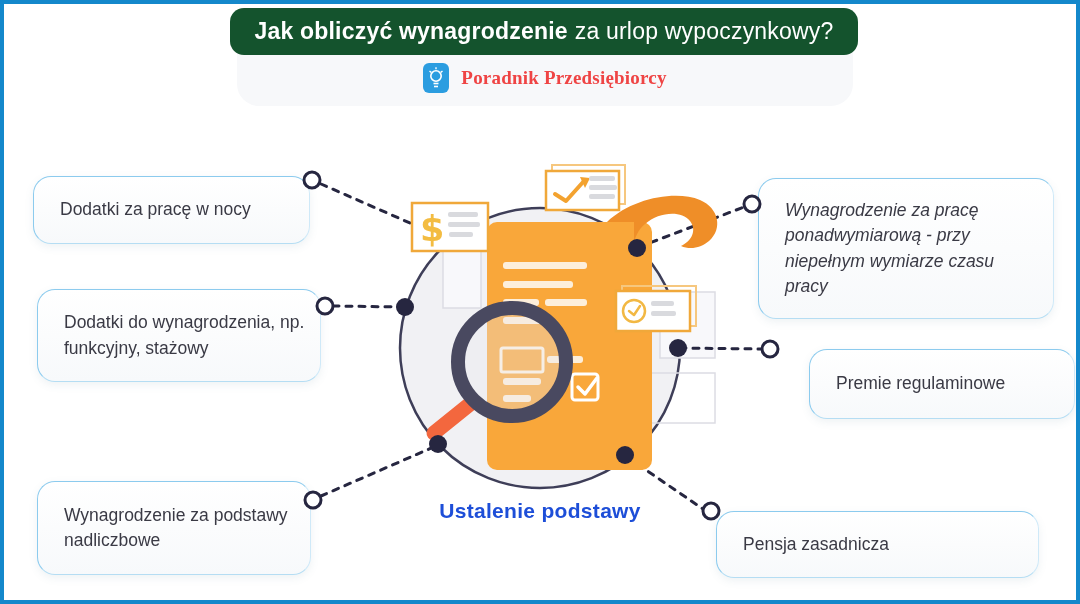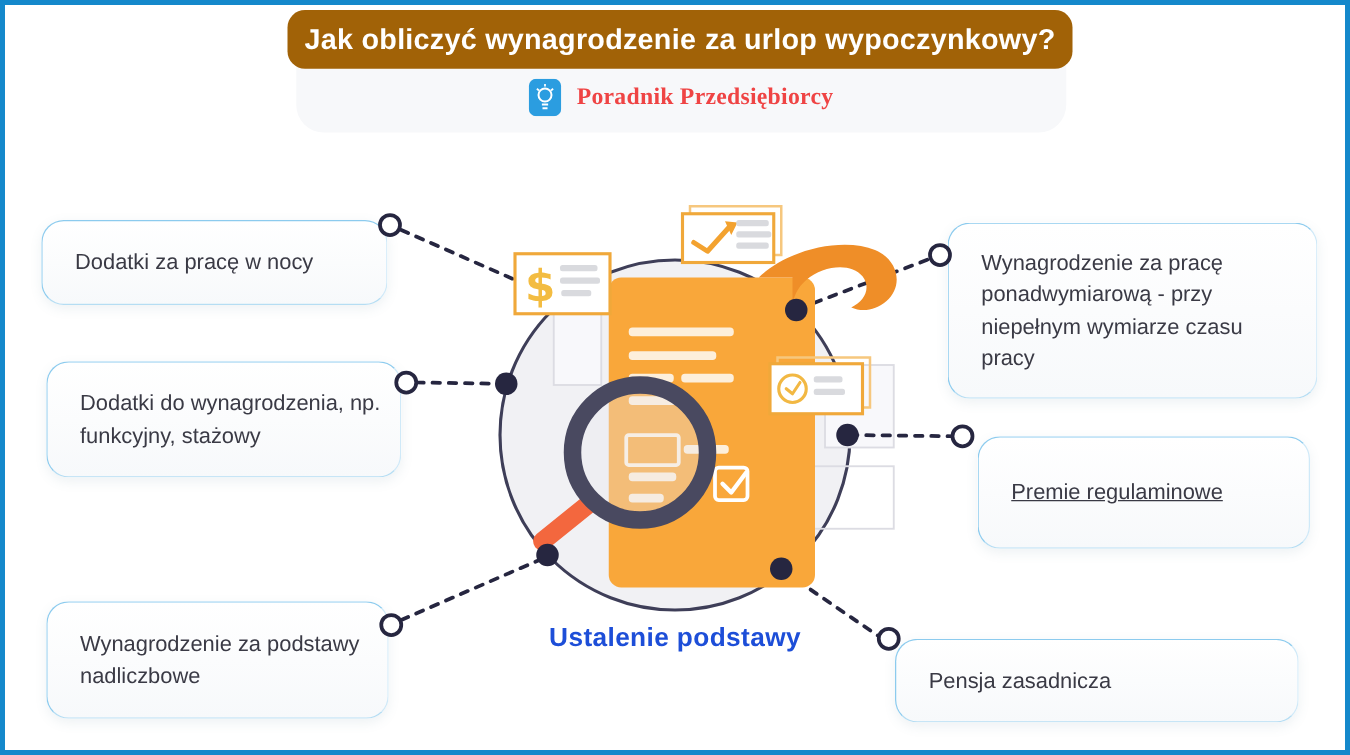--- a/index.html
+++ b/index.html
@@ -1,41 +1,41 @@
 <!DOCTYPE html>
 <html><head>
 <meta charset="utf-8">
 <style>
   html,body{margin:0;padding:0;background:#ffffff;font-family:"Liberation Sans",sans-serif;}
   .stage{position:relative;width:1080px;height:604px;background:#ffffff;overflow:hidden;}
   .frame{position:absolute;inset:0;border:4px solid #1488cb;box-sizing:border-box;pointer-events:none;z-index:20;}
 
   
-  .pill{position:absolute;left:230px;top:8px;width:628px;height:47px;background:#a16207;
+  .pill{position:absolute;left:230px;top:8px;width:628px;height:47px;background:#14532d;
         border-radius:14px;display:flex;align-items:center;justify-content:center;z-index:3;
         color:#ffffff;font-size:23px;letter-spacing:.2px;white-space:nowrap;}
   .t-bold{font-weight:700;}
-  .t-reg{font-weight:700;margin-left:7px;}
+  .t-reg{font-weight:400;margin-left:7px;}
   .brandbar{position:absolute;left:237px;top:30px;width:616px;height:76px;background:#f7f8fa;
         border-radius:22px;z-index:2;display:flex;align-items:flex-end;justify-content:center;
         padding-bottom:13px;box-sizing:border-box;}
   .brand-inner{display:flex;align-items:center;gap:12px;}
   .brand-name{font-family:"Liberation Serif",serif;font-weight:700;font-size:19px;color:#ef4444;letter-spacing:.2px;}
 
   
   .box{position:absolute;z-index:2;background:linear-gradient(180deg,#ffffff 0%,#f7f9fb 100%);
        border:1.5px solid #8ccbee;border-right-color:#cfe9f8;border-bottom-color:#b5ddf3;
        border-radius:18px;display:flex;align-items:center;box-sizing:border-box;
        padding-left:26px;padding-right:12px;font-size:17.5px;line-height:1.45;color:#3a3a45;
        box-shadow:0 3px 9px rgba(90,125,150,.10);margin-top:36px;}
   .box-l1{left:33px;top:140px;width:277px;height:68px;}
   .box-l2{left:37px;top:253px;width:284px;height:93px;}
   .box-l3{left:37px;top:445px;width:274px;height:94px;}
-  .box-r1{left:758px;top:142px;width:296px;height:141px;}
-  .box-r2{left:782px;top:313px;width:266px;height:90px;text-decoration:underline;}
+  .box-r1{left:758px;top:142px;width:296px;height:141px;font-style:italic;}
+  .box-r2{left:809px;top:313px;width:266px;height:70px;}
   .box-r3{left:716px;top:475px;width:323px;height:67px;}
 
   .caption{position:absolute;left:390px;top:499px;width:300px;text-align:center;z-index:2;
            font-size:21px;font-weight:700;color:#1d4ed8;letter-spacing:.3px;}
 
   .svg-overlay{position:absolute;inset:0;z-index:6;pointer-events:none;}
 </style>
 </head>
 <body>
 

